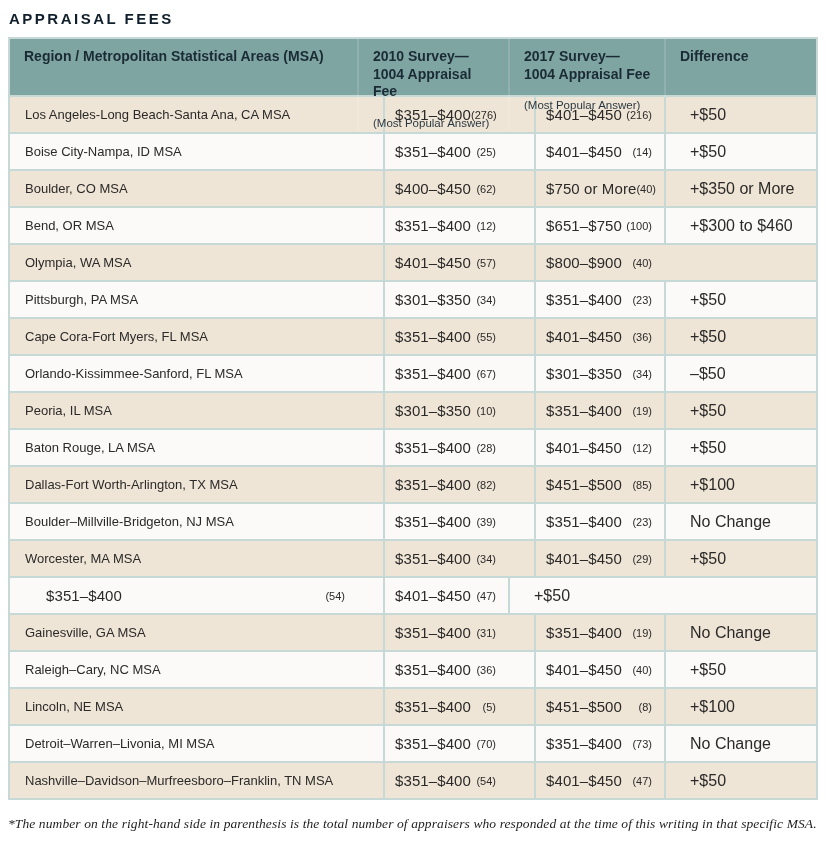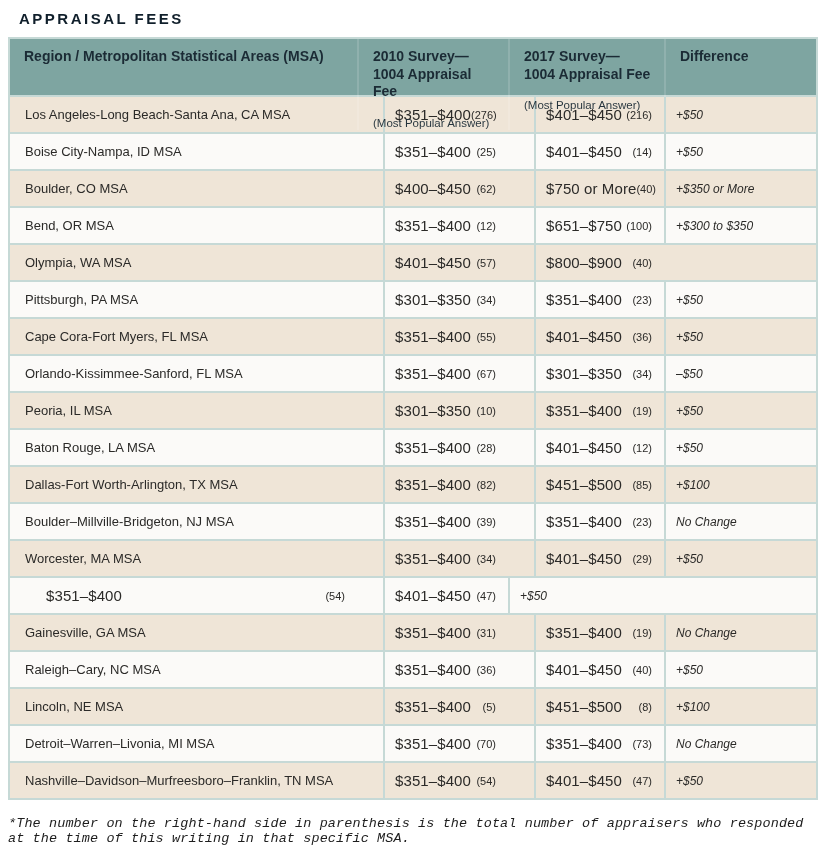--- a/index.html
+++ b/index.html
@@ -20,21 +20,21 @@
     color: var(--body-text);
     overflow: hidden;
   }
   .page { padding: 8px 9px 0 8px; }
 
   .page-title {
     font-size: 15px;
     font-weight: 700;
     letter-spacing: 2.5px;
     color: var(--title-text);
-    margin: 2px 0 10px 11px;
+    margin: 2px 0 10px 1px;
   }
 
   .table {
     width: 810px;
     border: 2px solid var(--border);
     background: #000000;
   }
   .tr {
     display: grid;
     grid-template-columns: 347px 151px 156px 156px;
@@ -79,28 +79,27 @@
     font-size: 13px;
   }
   .cell.fee {
     padding: 0 12px 0 10px;
     justify-content: space-between;
     margin-left: 26px;
   }
   .fee-value { font-size: 15px; letter-spacing: 0.1px; }
   .fee-count { font-size: 11px; }
   .cell.diff {
-    padding-left: 10px;
-    font-size: 12px;
-    font-style: italic;
+    padding-left: 24px;
+    font-size: 16px;
   }
 
   .footnote {
     margin: 16px 0 0 0;
-    font-family: Liberation Mono, monospace;
+    font-family: Liberation Serif, serif;
     font-style: italic;
     font-size: 13.5px;
     color: #1e1e1e;
     letter-spacing: 0.1px;
   }
 </style>
 </head>
 <body>
 
 <div class="page">
@@ -167,21 +166,21 @@
   <div class="tr row even">
     <div class="cell region">Bend, OR MSA</div>
     <div class="cell fee">
       <span class="fee-value">$351–$400</span>
       <span class="fee-count">(12)</span>
     </div>
     <div class="cell fee">
       <span class="fee-value">$651–$750</span>
       <span class="fee-count">(100)</span>
     </div>
-    <div class="cell diff">+$300 to $350</div>
+    <div class="cell diff">+$300 to $460</div>
   </div>
 
   <div class="tr row odd">
     <div class="cell region">Olympia, WA MSA</div>
     <div class="cell fee">
       <span class="fee-value">$401–$450</span>
       <span class="fee-count">(57)</span>
     </div>
     <div class="cell fee">
       <span class="fee-value">$800–$900</span>

